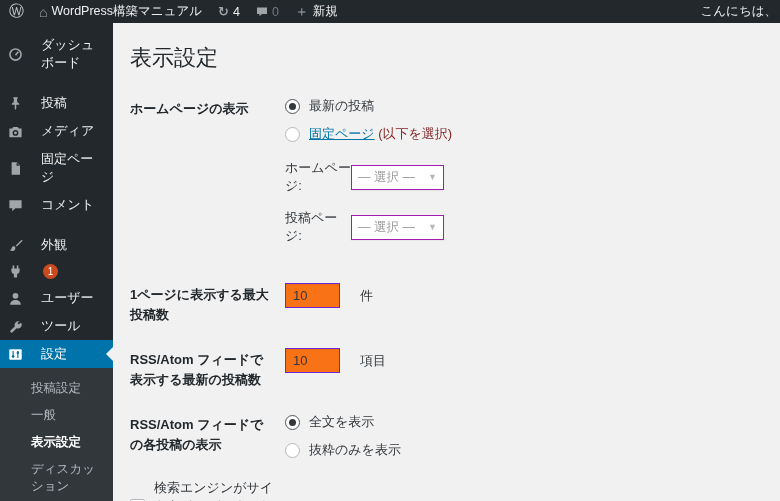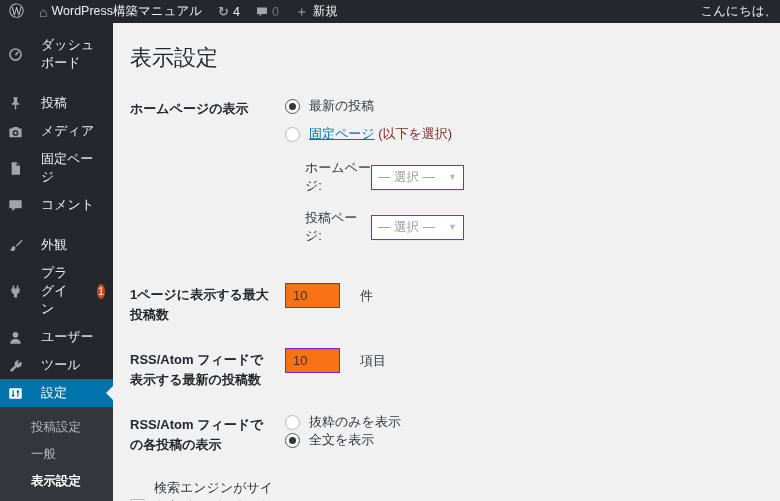--- a/index.html
+++ b/index.html
@@ -60,21 +60,21 @@
   .choice-line { display:flex; align-items:center; gap:9px; margin-bottom:10px; }
   .radio { width:15px; height:15px; border-radius:50%; background:#fff;
     border:1px solid #b4b9be; position:relative; flex:0 0 15px; cursor:pointer; }
   .radio.checked { border-color:#50575e; }
   .radio.checked::after { content:""; position:absolute; left:3px; top:3px;
     width:7px; height:7px; border-radius:50%; background:#32373c; }
   .checkbox { width:15px; height:15px; border:1px solid #b4b9be; border-radius:2px;
     background:#fff; flex:0 0 15px; cursor:pointer; }
   .link { color:#0073aa; text-decoration:underline; cursor:pointer; }
   .suffix-note { color:#7f1d1d; }
-  .sub-selects { margin:16px 0 0 20px; }
+  .sub-selects { margin:16px 0 0 0; }
   .select-line { display:flex; align-items:center; margin-bottom:14px; }
   .select-line .slabel { width:66px; color:#32373c; }
   .selectbox {
     width:93px; height:25px; background:#fff; border:1px solid #a21caf;
     display:flex; align-items:center; justify-content:space-between;
     padding:0 6px; color:#999; font-size:12.5px; cursor:pointer;
     box-shadow:0 1px 1px rgba(0,0,0,.04);
   }
   .chev { color:#b4b9be; font-size:9px; }
   .num-input {
@@ -163,21 +163,20 @@
         </svg>
     </span>
     <span>外観</span>
   </div>
   <div class="menu-item">
     <span class="micon">
       <svg viewBox="0 0 14 14">
           <path d="M4.3 1.3h1.5v2.9h2.4V1.3h1.5v2.9h1.2v2a3.2 3.2 0 0 1-2.4 3.1v3.4H5.5V9.3a3.2 3.2 0 0 1-2.4-3.1v-2h1.2z"></path>
         </svg>
     </span>
-    <span>プラグイン</span>
     <span class="badge">1</span>
   </div>
   <div class="menu-item">
     <span class="micon">
       <svg viewBox="0 0 14 14">
           <path d="M7 1.8a2.7 2.7 0 1 1 0 5.4 2.7 2.7 0 0 1 0-5.4zM2 12.8c0-3 2.2-4.5 5-4.5s5 1.5 5 4.5z"></path>
         </svg>
     </span>
     <span>ユーザー</span>
   </div>
@@ -258,27 +257,27 @@
     <div class="row-label">RSS/Atom フィードで表示する最新の投稿数</div>
     <div class="choice-line" style="margin-bottom:0;">
       <input class="num-input" type="text" value="10" style="">
       <span class="unit">項目</span>
     </div>
   </div>
 
   <div class="setting-row" style="margin-bottom:20px;">
     <div class="row-label">RSS/Atom フィードでの各投稿の表示</div>
     <div>
+      <div class="choice-line">
+        <span class="radio checked"></span>
+        <span>全文を表示</span>
+      </div>
       <div class="choice-line" style="margin-bottom:0;">
         <span class="radio"></span>
         <span>抜粋のみを表示</span>
-      </div>
-      <div class="choice-line">
-        <span class="radio checked"></span>
-        <span>全文を表示</span>
       </div>
     </div>
   </div>
 
   <div class="setting-row" style="margin-bottom:16px;">
     <div>
       <div class="choice-line" style="margin-bottom:0;">
         <span class="checkbox"></span>
         <span>検索エンジンがサイトをインデックスしないようにする</span>
       </div>

